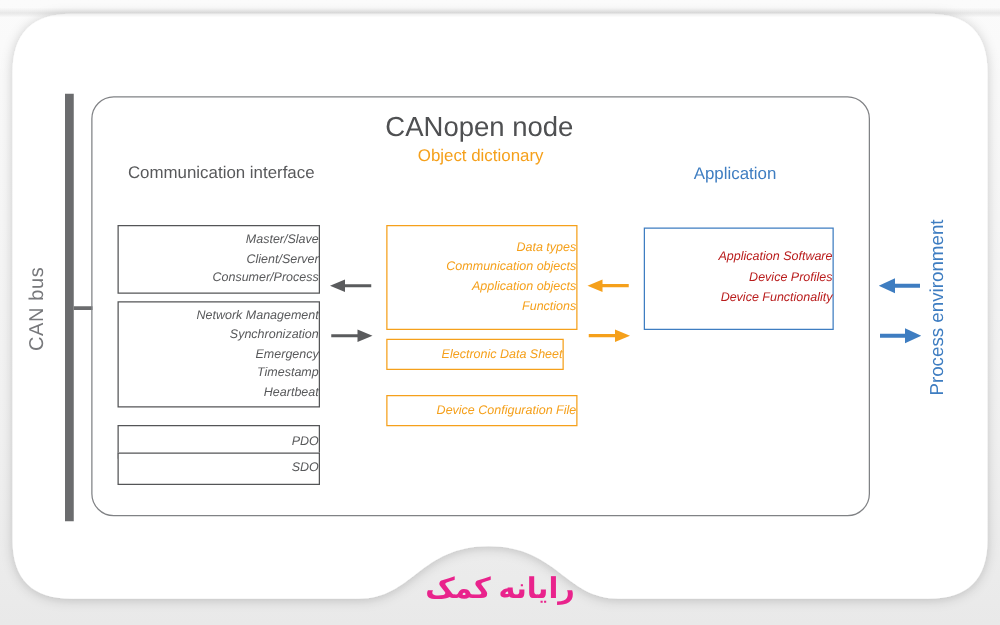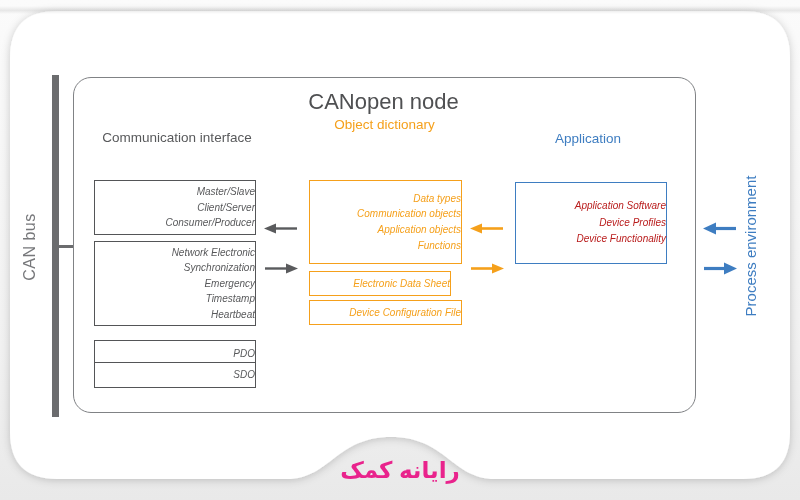--- a/index.html
+++ b/index.html
@@ -46,21 +46,21 @@
   .b-orange{border:1.6px solid #f5a01b;color:#f5a01b;}
   .b-blue{border:1.6px solid #3e7dc1;color:#b91c1c;}
 
   .box-protocols{left:94px;top:180px;width:160px;height:53px;}
   .box-services{left:94px;top:241px;width:160px;height:83px;}
   .box-pdo{left:94px;top:340px;width:160px;height:25px;}
   .box-sdo{left:94px;top:362px;width:160px;height:24px;}
 
   .box-odmain{left:309px;top:180px;width:151px;height:82px;}
   .box-eds{left:309px;top:271px;width:140px;height:23px;}
-  .box-dcf{left:309px;top:300px;width:151px;height:23px;}
+  .box-dcf{left:309px;top:316px;width:151px;height:23px;}
 
   .box-app{left:515px;top:182px;width:150px;height:80px;line-height:16.5px;}
 
   
   .arrow{position:absolute;}
   .a-r1{top:222px;}
   .a-r2{top:262px;}
 
   
   .env-label{position:absolute;left:690px;top:226px;width:141px;height:40px;
@@ -96,24 +96,24 @@
     <div class="node-box"></div>
     <div class="node-title">CANopen node</div>
 
     <div class="hdr hdr-comm c-gray">Communication interface</div>
     <div class="hdr hdr-od c-orange">Object dictionary</div>
     <div class="hdr hdr-app c-blue">Application</div>
 
     <div class="dbox b-gray box-protocols">
       <span>Master/Slave</span>
       <span>Client/Server</span>
-      <span>Consumer/Producer</span>
+      <span>Consumer/Process</span>
     </div>
     <div class="dbox b-gray box-services">
-      <span>Network Electronic</span>
+      <span>Network Management</span>
       <span>Synchronization</span>
       <span>Emergency</span>
       <span>Timestamp</span>
       <span>Heartbeat</span>
     </div>
     <div class="dbox b-gray box-pdo">
       <span>PDO</span>
     </div>
     <div class="dbox b-gray box-sdo">
       <span>SDO</span>

